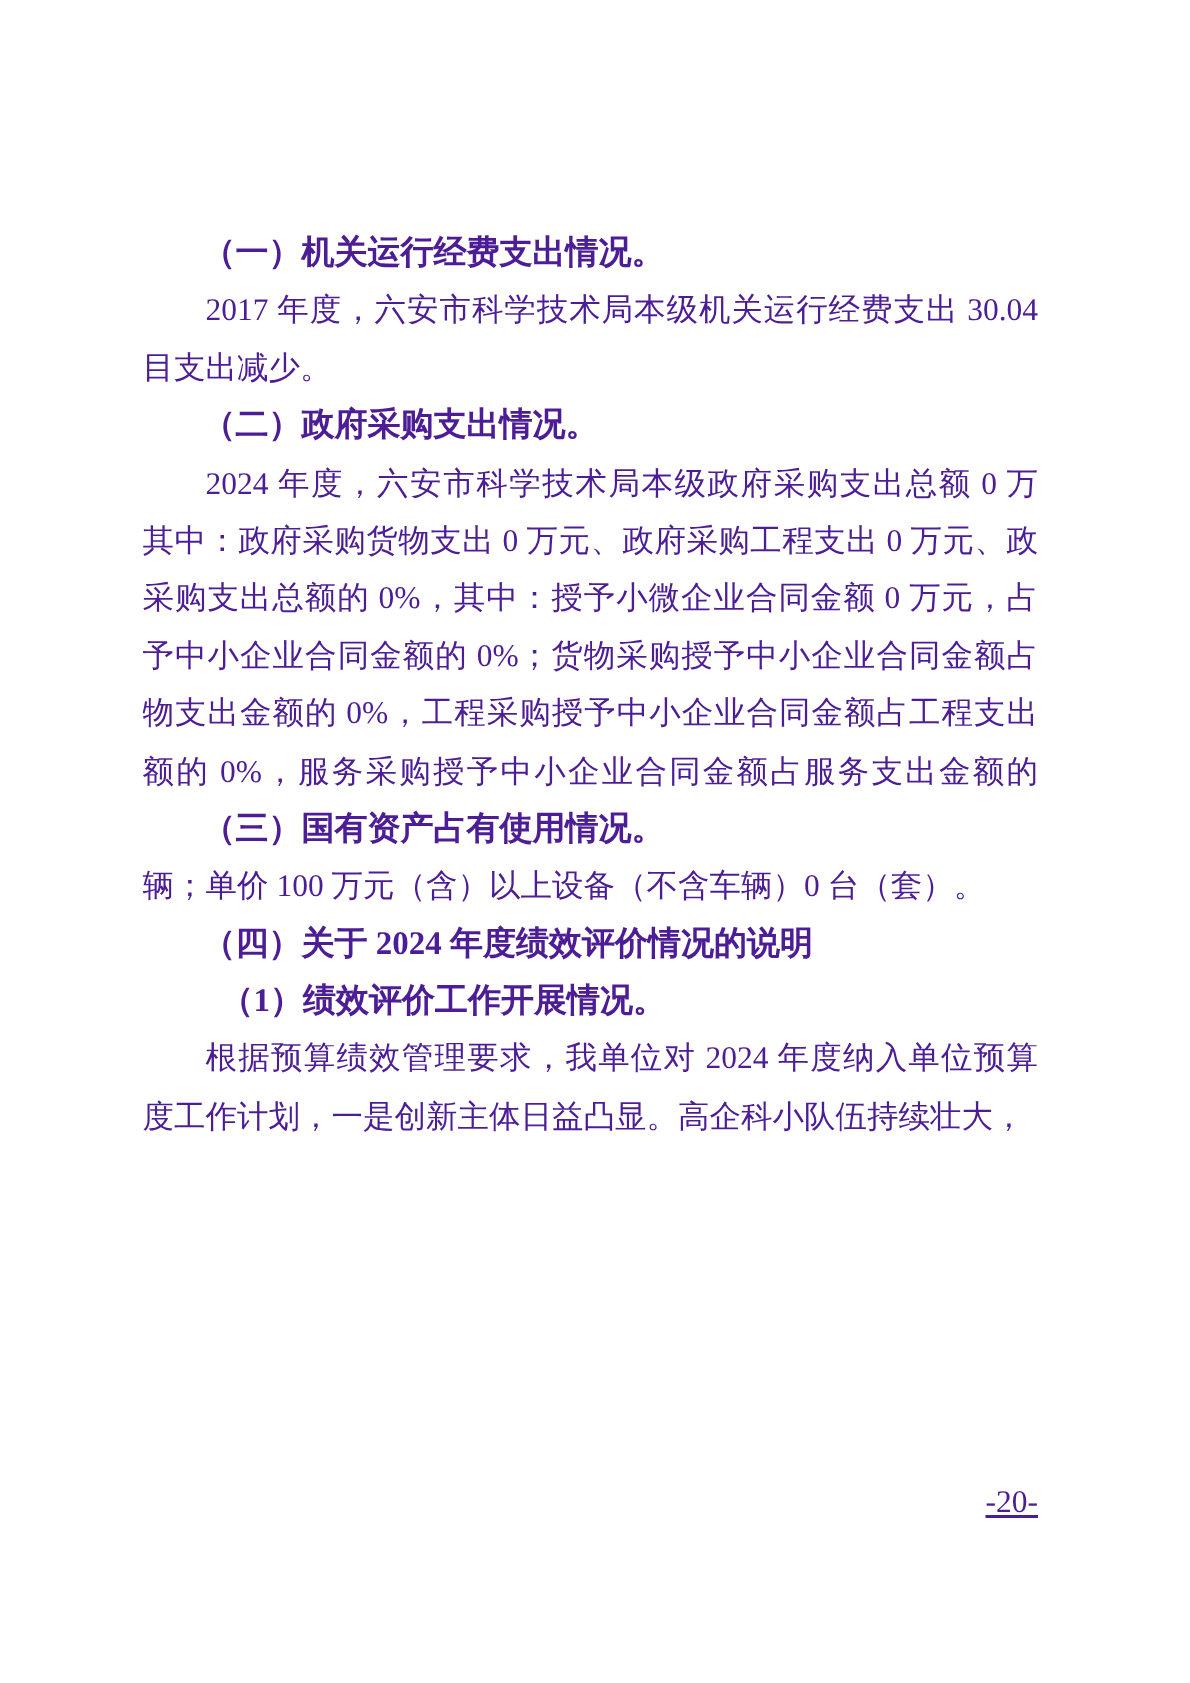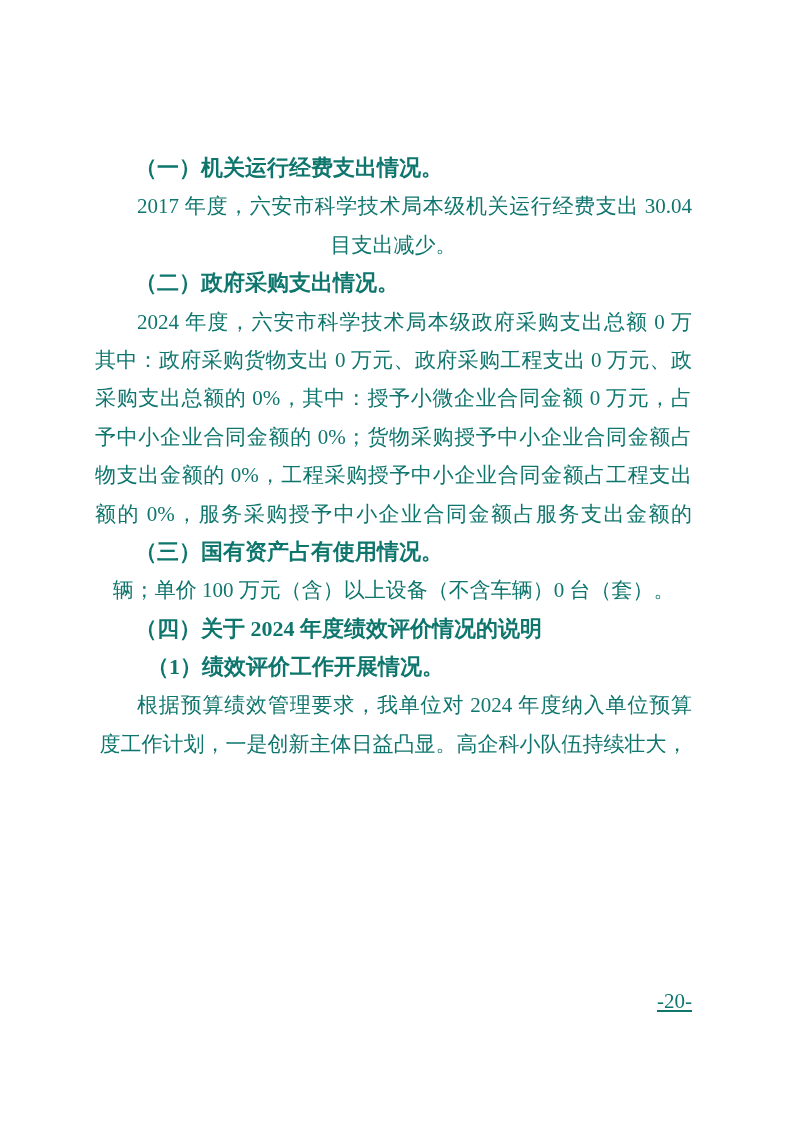--- a/index.html
+++ b/index.html
@@ -7,34 +7,33 @@
     padding: 0;
     background: #ffffff;
   }
   .page {
     position: relative;
     width: 793px;
     height: 1122px;
     background: #ffffff;
     overflow: hidden;
     font-family: "Liberation Serif", "DejaVu Serif", serif;
-    color: #0f766e;
+    color: #4c1d95;
   }
   .doc-body {
     position: absolute;
     left: 95px;
     top: 149px;
     width: 597px;
   }
   .line {
     font-size: 21px;
     height: 38.4px;
     line-height: 38.4px;
     overflow: hidden;
-    text-align: center;
   }
   .heading {
     font-size: 22px;
     height: 38.4px;
     line-height: 38.4px;
     overflow: hidden;
     font-weight: 700;
     text-indent: 40px;
   }
   .heading.sub {

